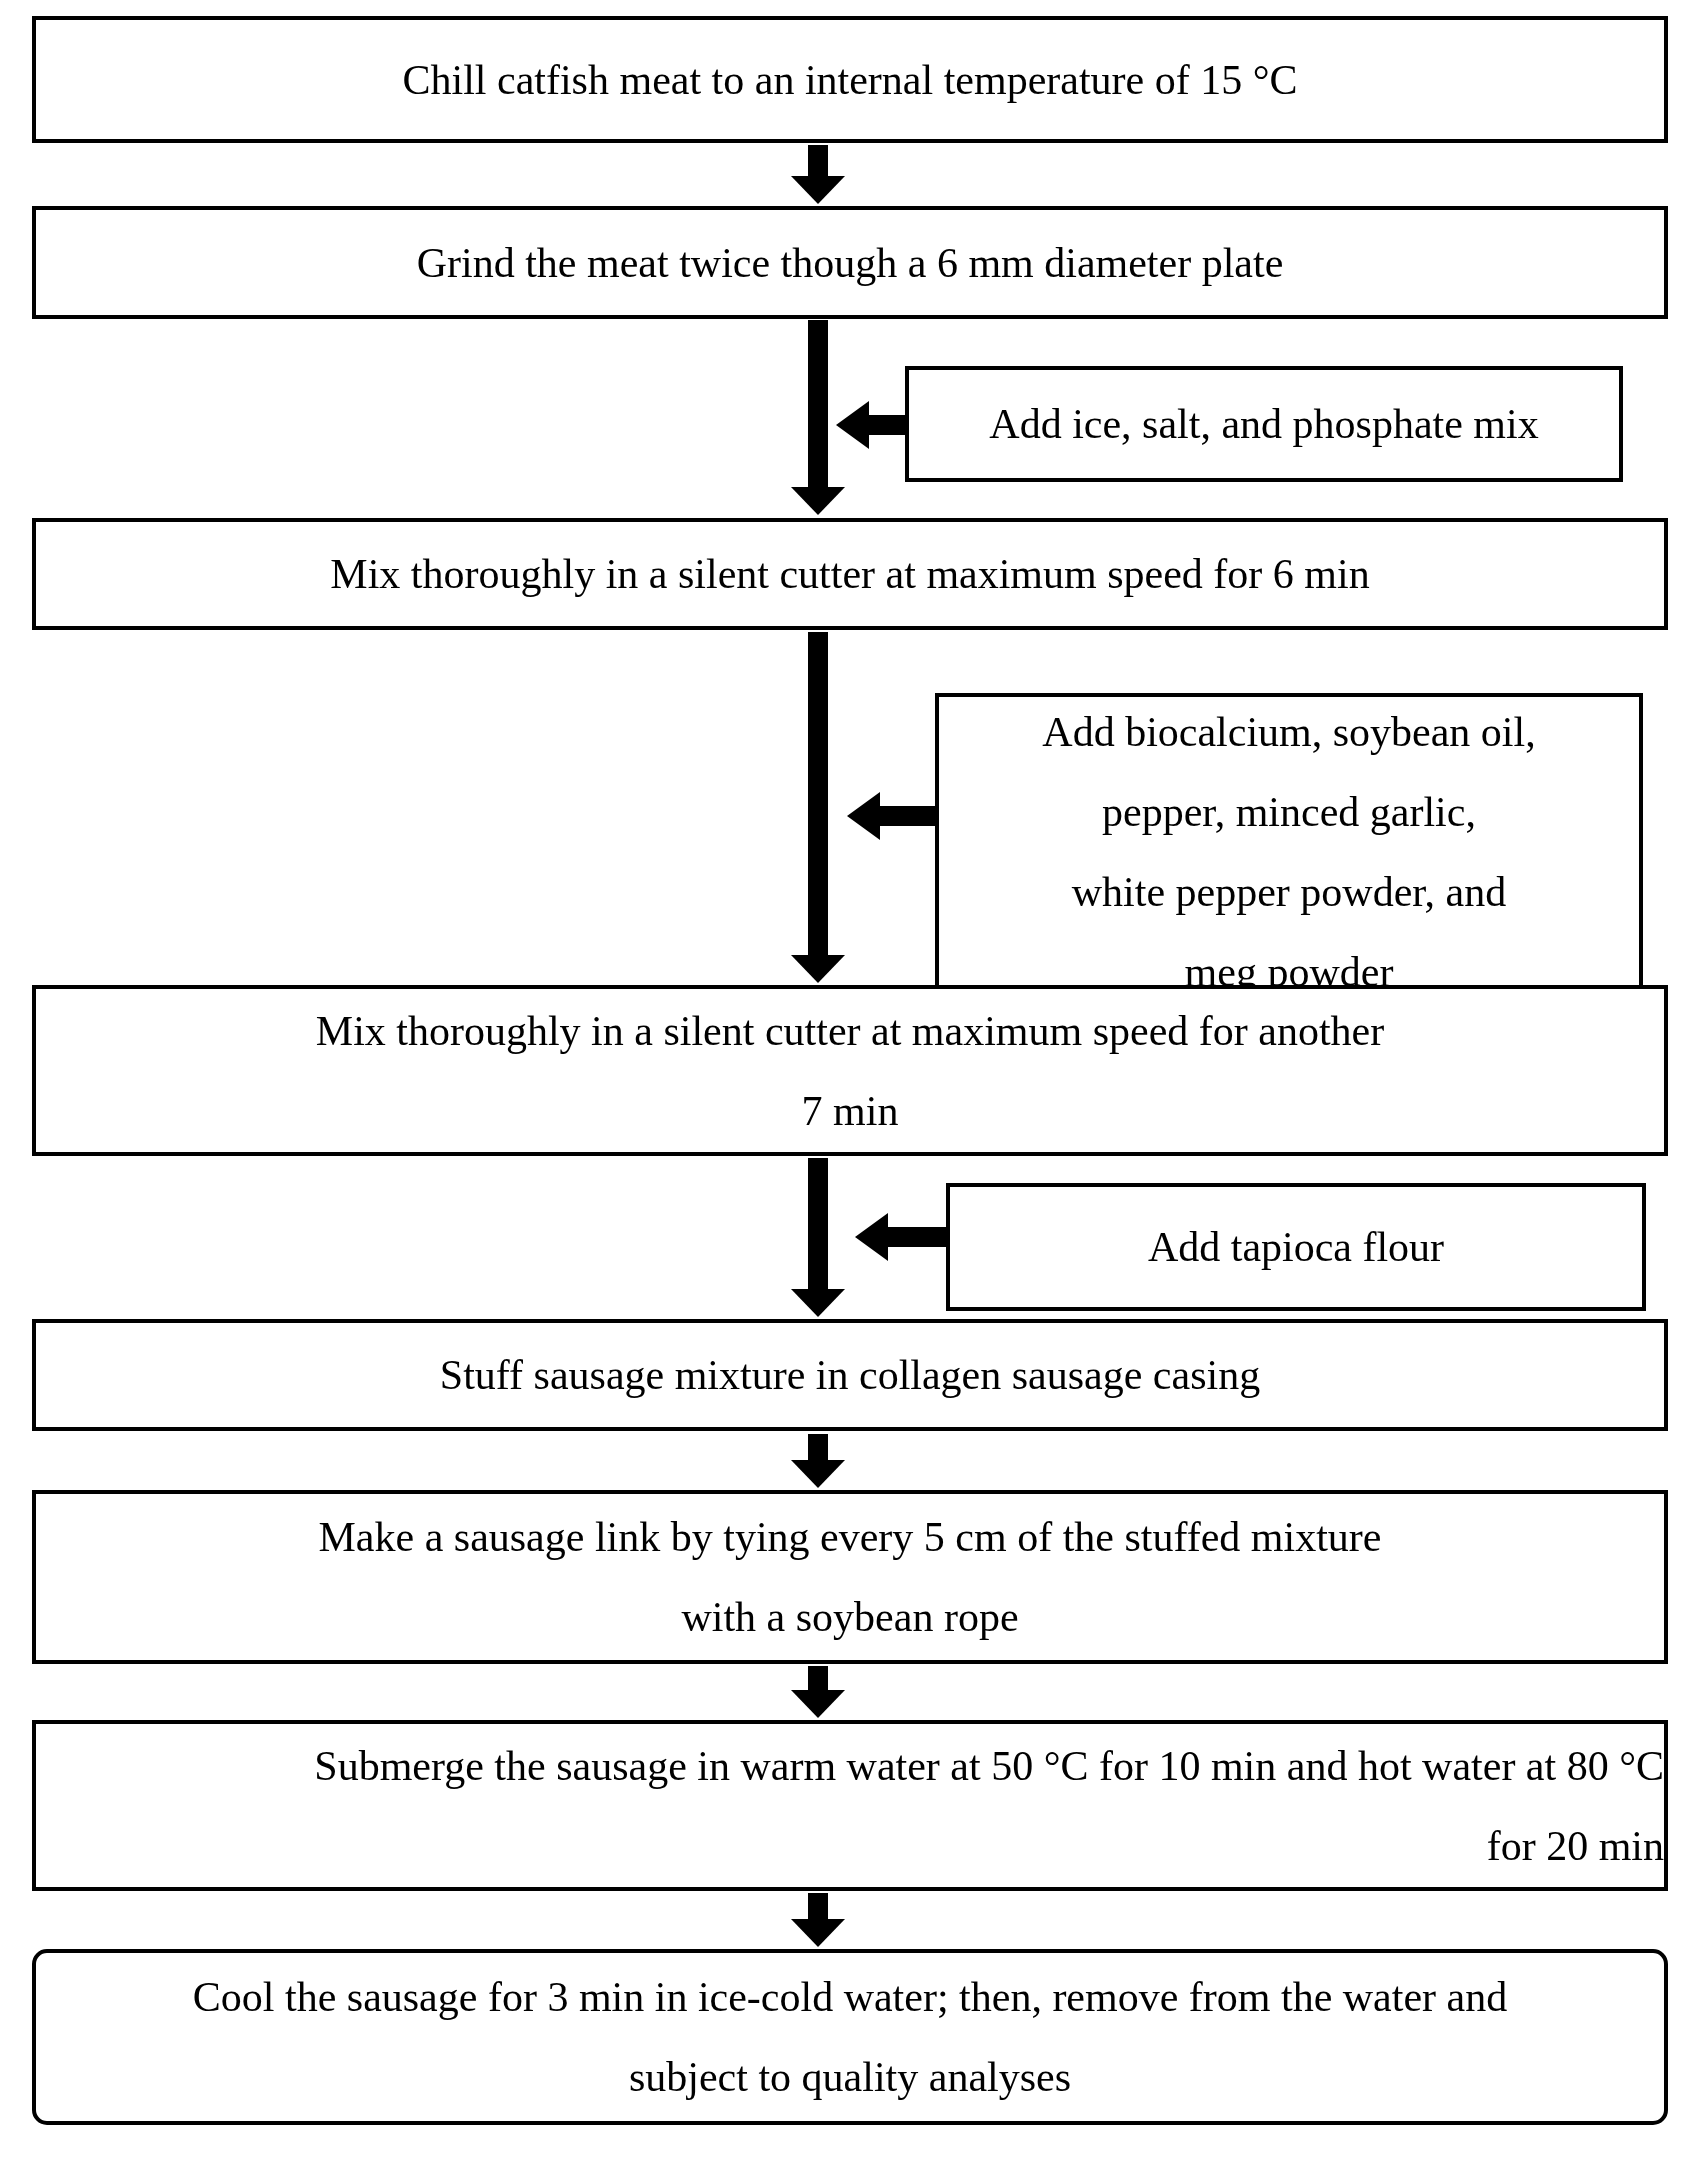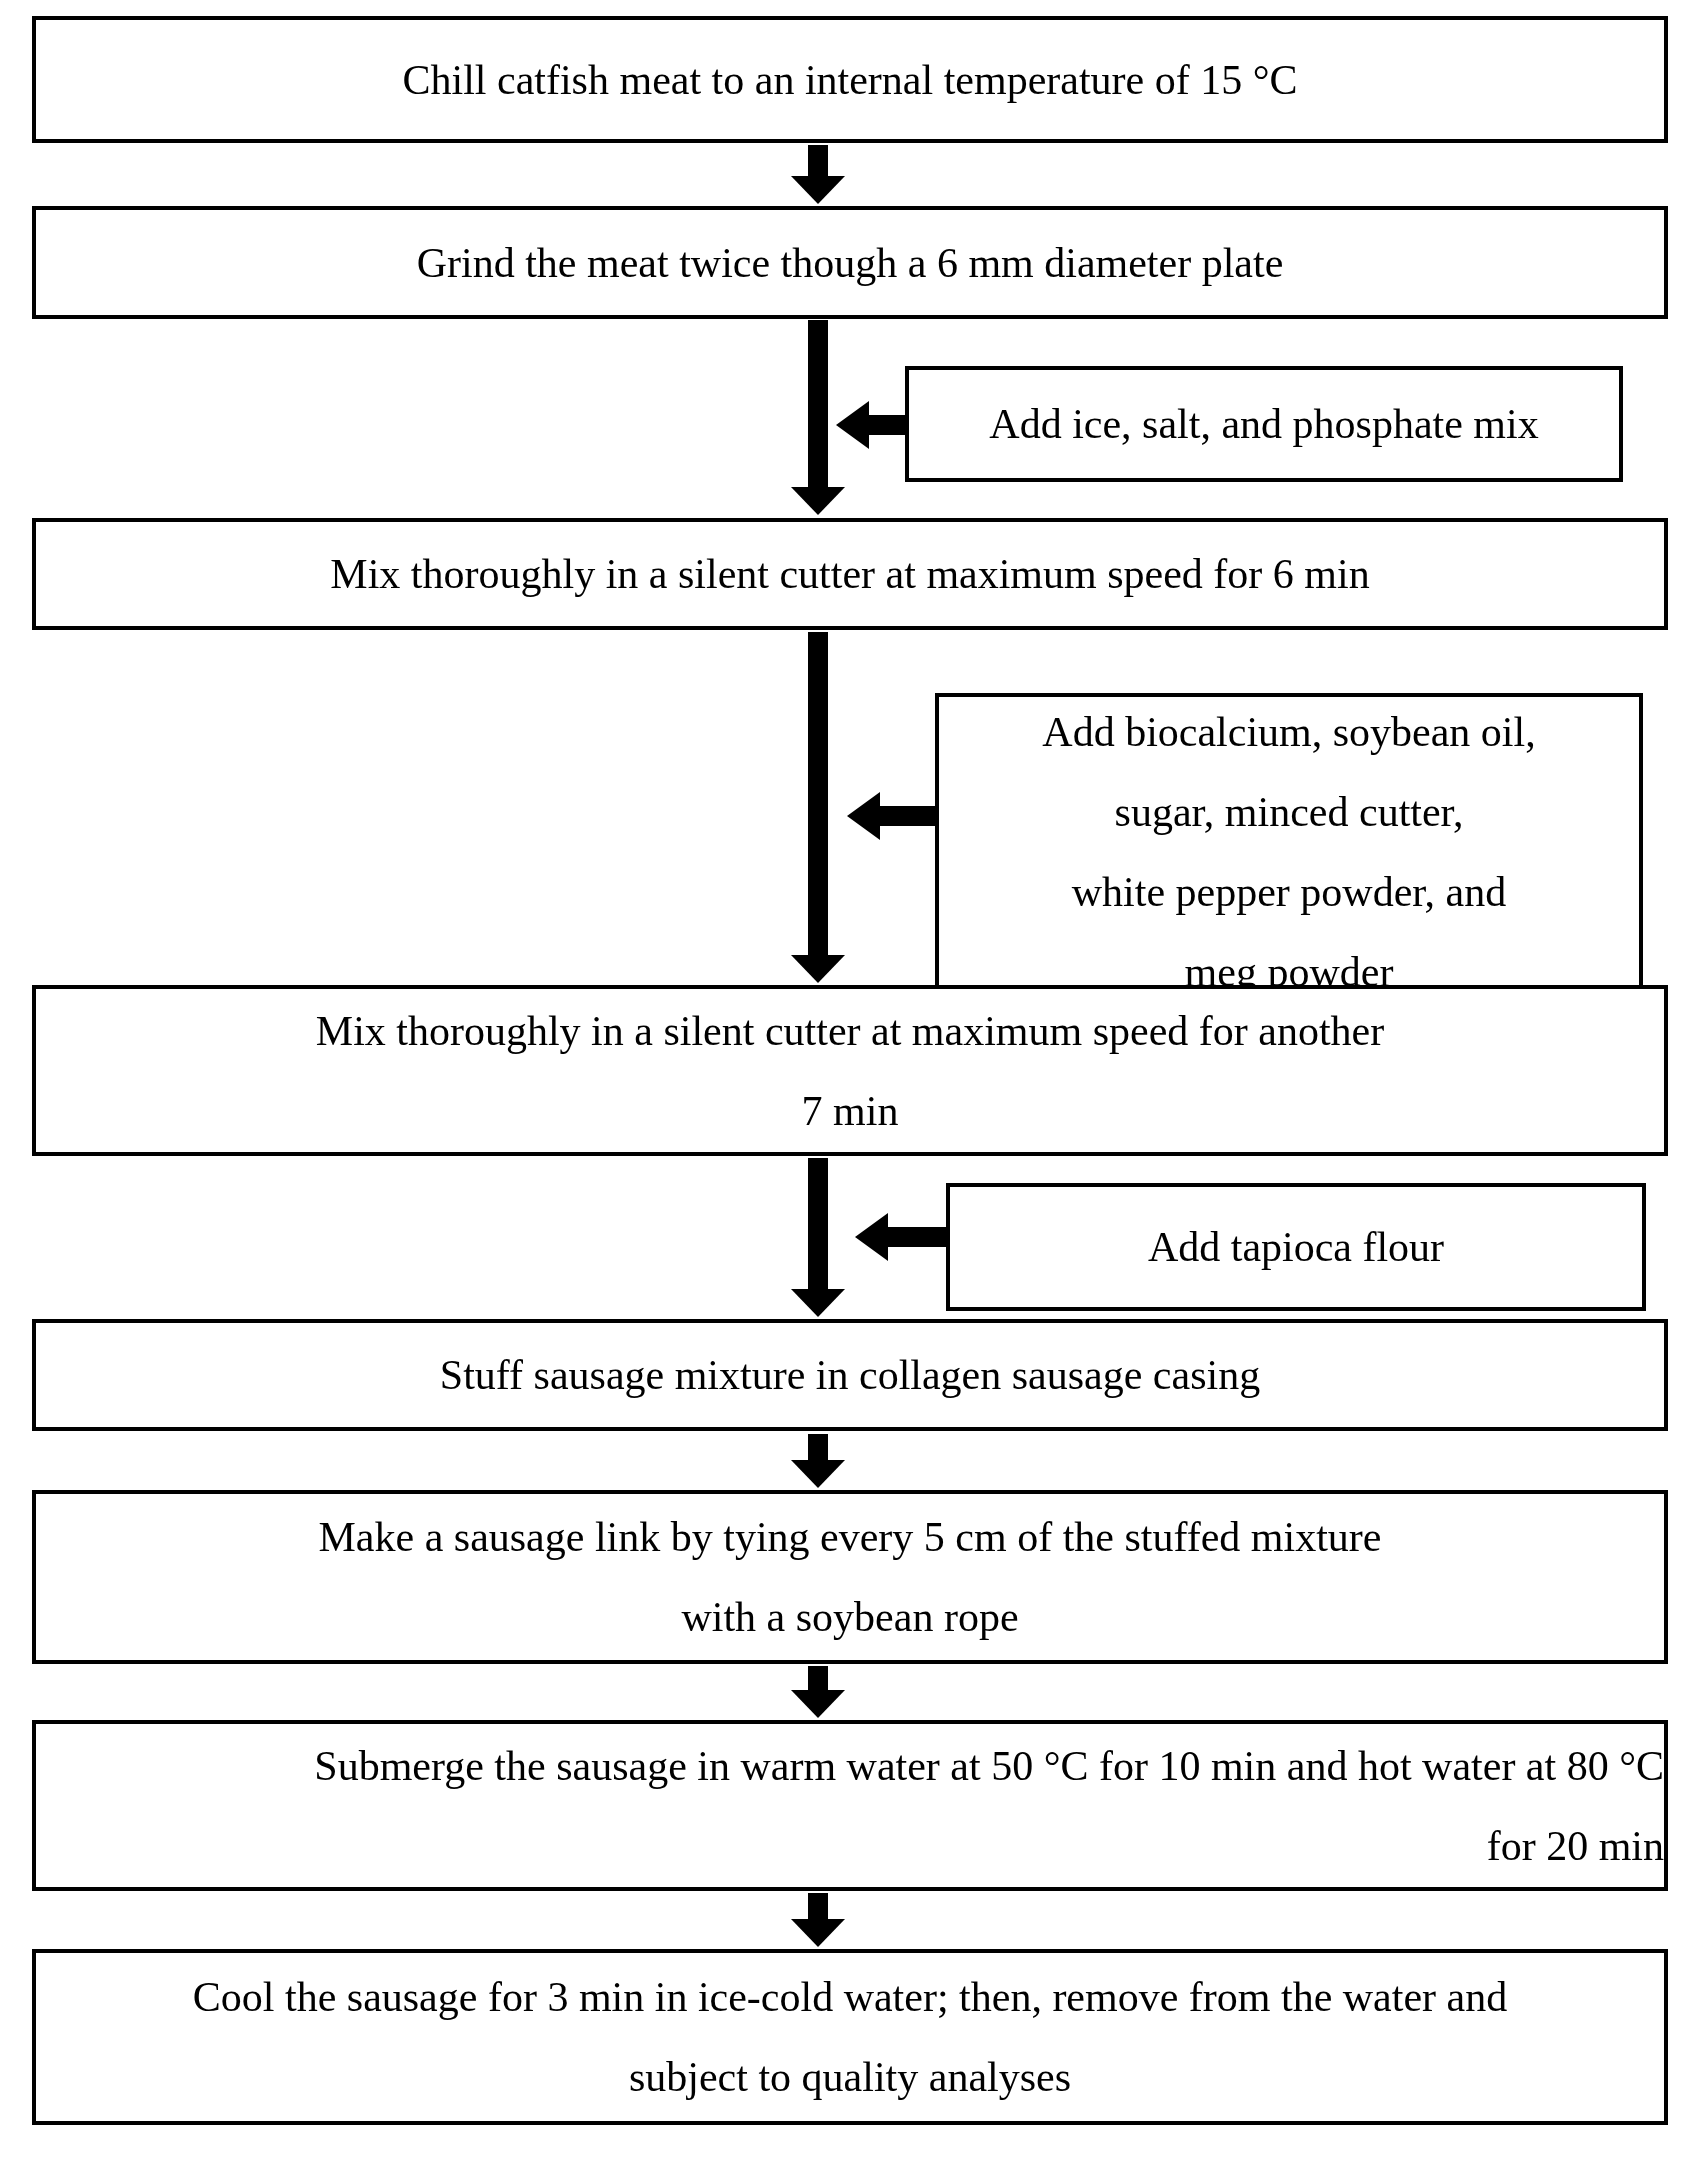--- a/index.html
+++ b/index.html
@@ -84,21 +84,21 @@
   #b4 { left: 32px;  top: 985px; width: 1636px; height: 171px; }
   #a4 { left: 791px; top: 1158px; width: 53px; height: 159px; }
   #sC { left: 946px; top: 1183px; width: 700px; height: 128px; }
   #hC { left: 855px; top: 1212px; width: 92px;  height: 49px; }
   #b5 { left: 32px;  top: 1319px; width: 1636px; height: 112px; }
   #a5 { left: 791px; top: 1434px; width: 53px; height: 54px; }
   #b6 { left: 32px;  top: 1490px; width: 1636px; height: 174px; }
   #a6 { left: 791px; top: 1666px; width: 53px; height: 52px; }
   #b7 { left: 32px;  top: 1720px; width: 1636px; height: 171px; align-items: flex-end; }
   #a7 { left: 791px; top: 1893px; width: 53px; height: 54px; }
-  #b8 { left: 32px;  top: 1949px; width: 1636px; height: 176px; }
+  #b8 { left: 32px;  top: 1949px; width: 1636px; height: 176px; border-radius: 15px; }
 </style>
 </head>
 <body>
 
 <div class="canvas">
 
   <div class="pbox" id="b1">
     <div class="line">Chill catfish meat to an internal temperature of 15 °C</div>
   </div>
 
@@ -128,21 +128,21 @@
     <div class="line">Mix thoroughly in a silent cutter at maximum speed for 6 min</div>
   </div>
 
   <div class="varrow" id="a3">
     <div class="stem"></div>
     <div class="head"></div>
   </div>
 
   <div class="pbox" id="sB">
     <div class="line">Add biocalcium, soybean oil,</div>
-    <div class="line">sugar, minced cutter,</div>
+    <div class="line">pepper, minced garlic,</div>
     <div class="line">white pepper powder, and</div>
     <div class="line">meg powder</div>
   </div>
   <div class="harrow" id="hB">
     <div class="head"></div>
     <div class="stem"></div>
   </div>
 
   <div class="pbox" id="b4">
     <div class="line">Mix thoroughly in a silent cutter at maximum speed for another</div>

